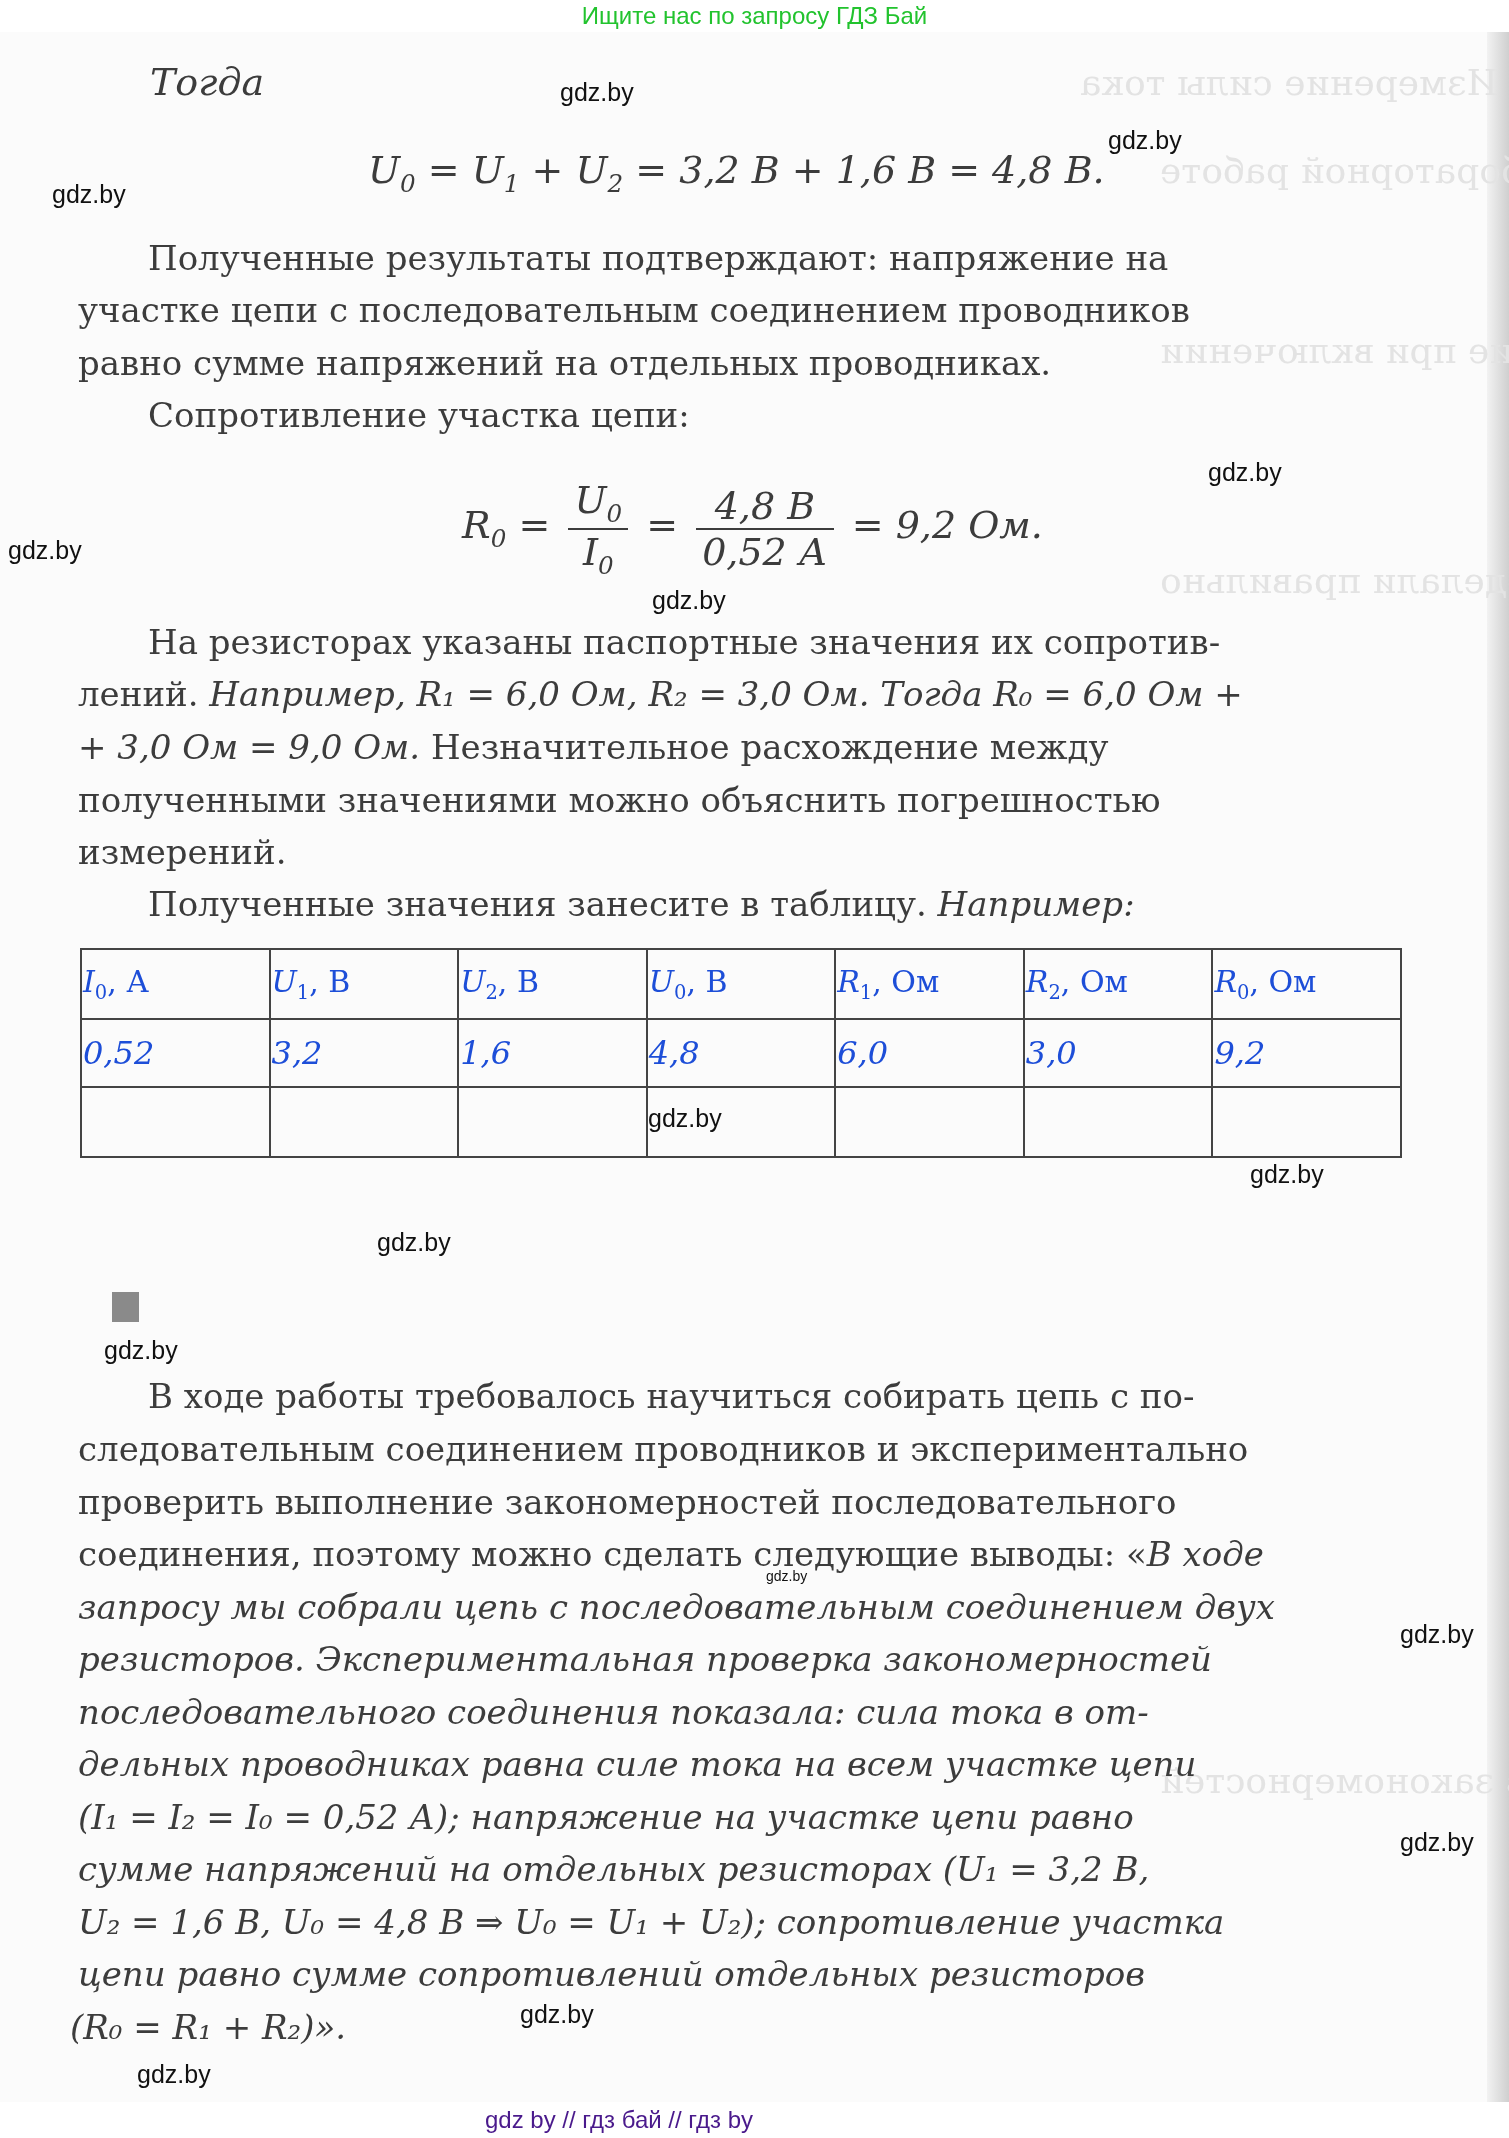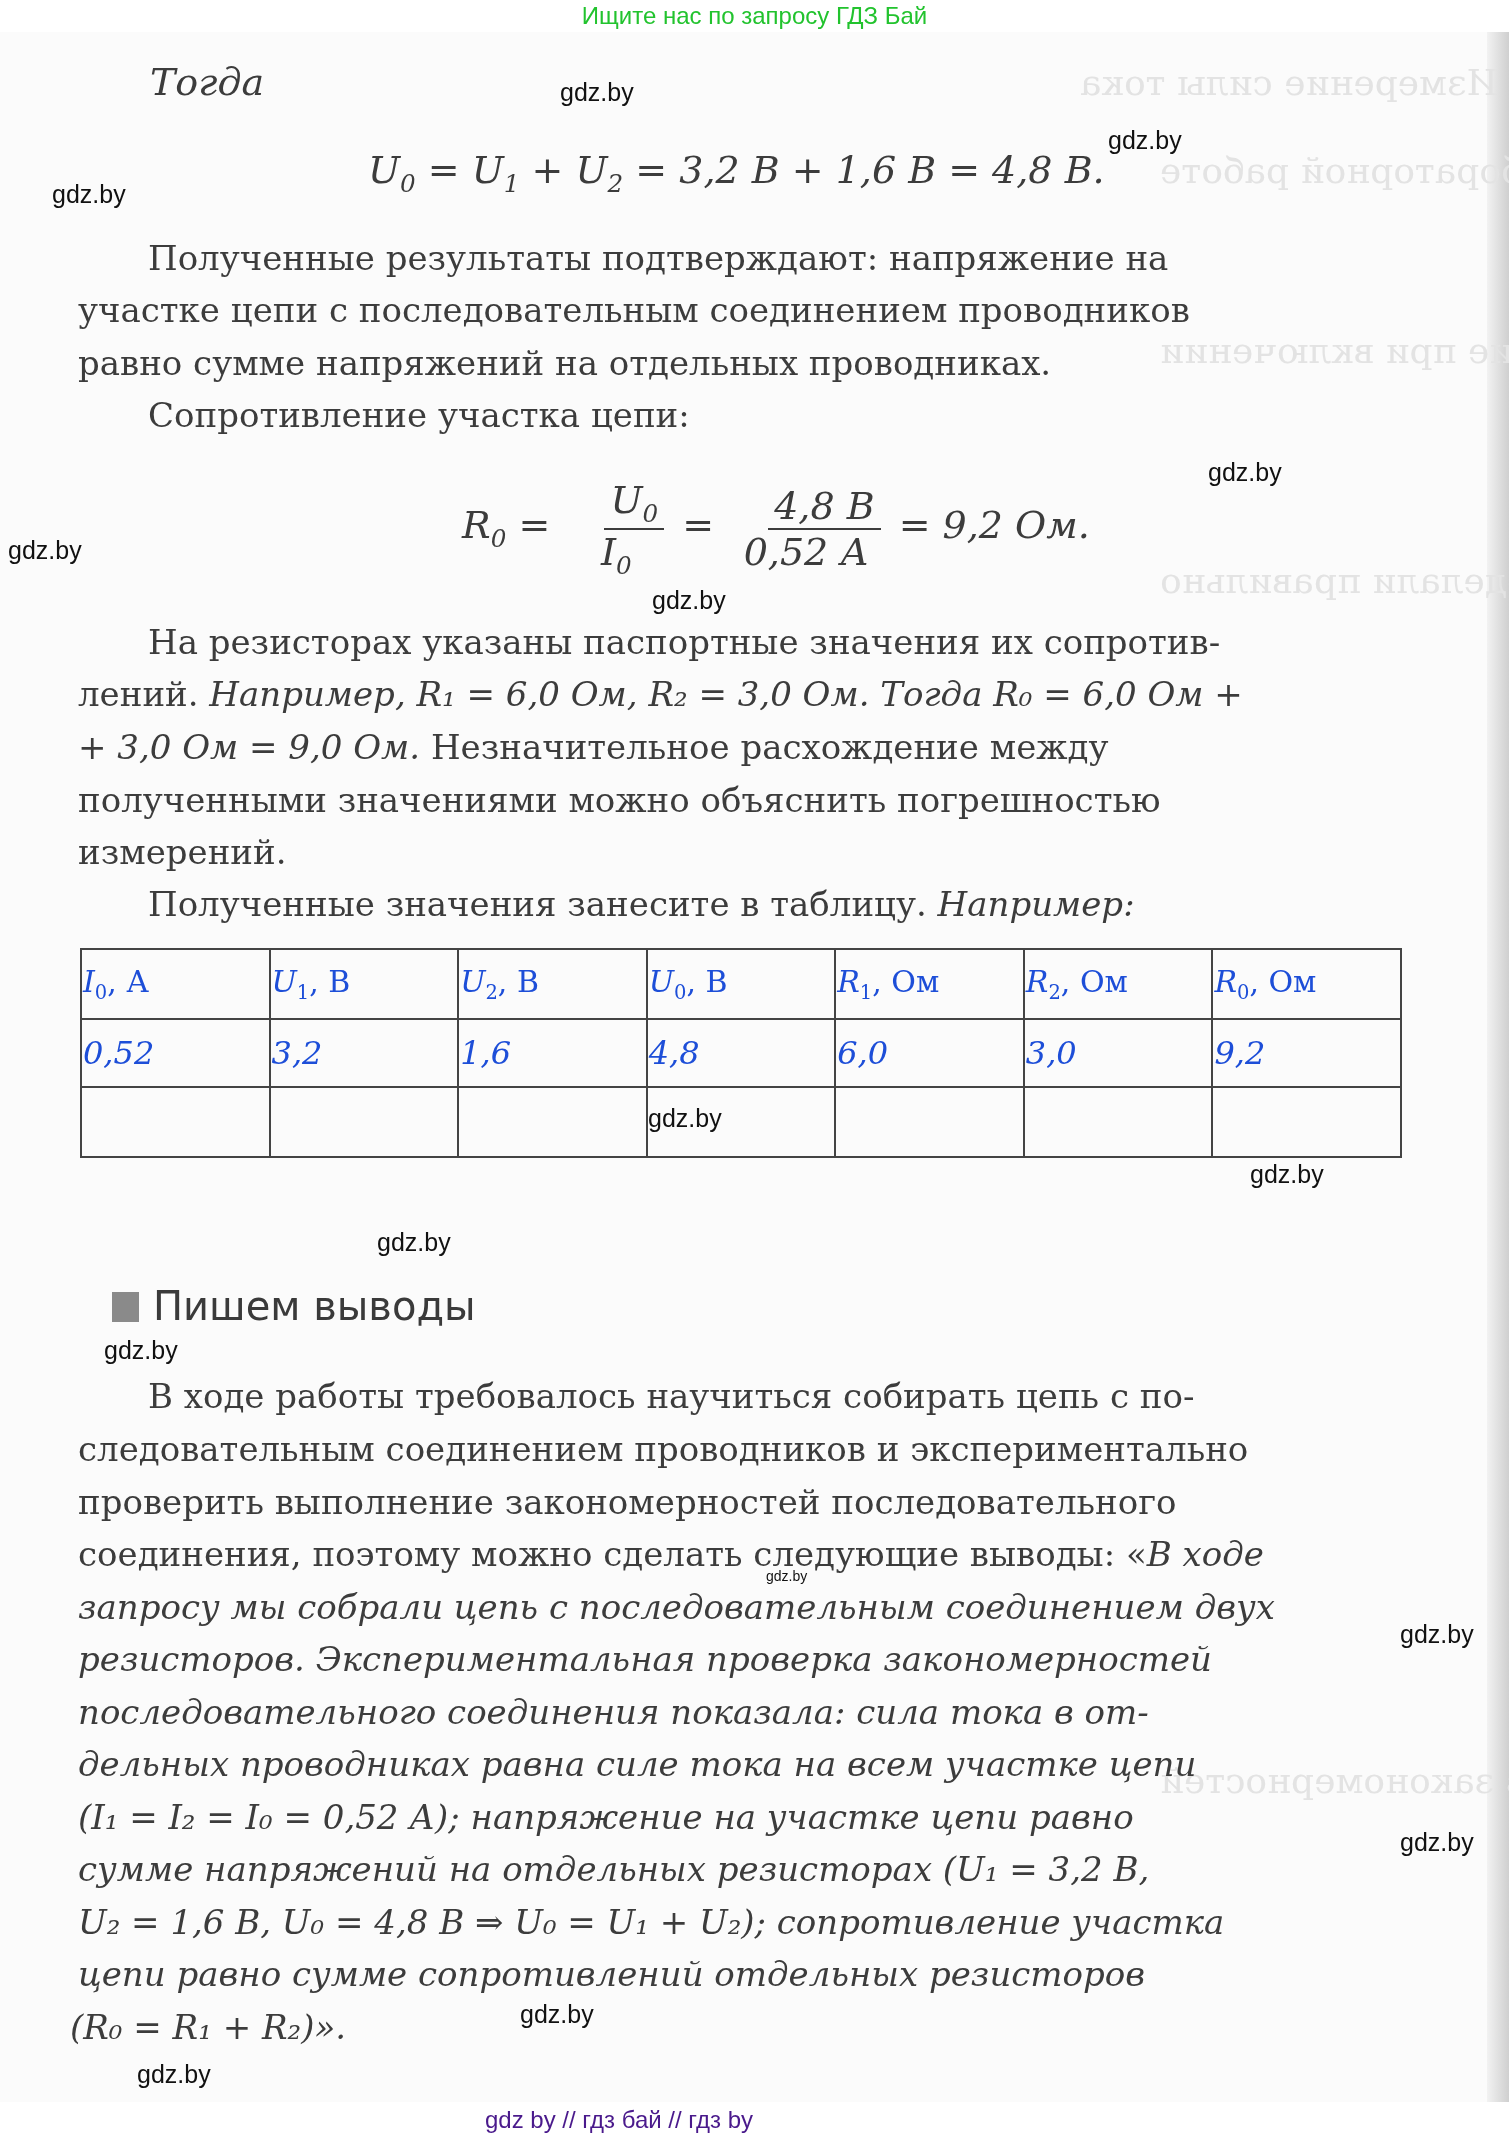--- a/index.html
+++ b/index.html
@@ -31,21 +31,21 @@
     color:#3c3c3c; font-family:"DejaVu Serif", serif; transform-origin:left top;
   }
   .it { font-style:italic; }
   .formula {
     position:absolute; font-style:italic; font-size:38px; color:#3c3c3c;
     white-space:nowrap; font-family:"DejaVu Serif", serif;
   }
   sub { font-size:0.65em; }
   .frac { display:inline-block; vertical-align:middle; text-align:center; margin:0 6px; }
   .frac span { display:block; padding:0 6px; }
-  .frac .num { border-bottom:2px solid #3c3c3c;margin-left:36px; }
+  .frac .num { border-bottom:2px solid #3c3c3c; }
   .wm {
     position:absolute; font-family:"Liberation Sans", sans-serif;
     font-size:25px; color:#111; white-space:nowrap;
   }
   .wm-small { font-size:14px; }
   .section-head {
     position:absolute; left:112px; top:1283px; font-family:"DejaVu Sans", sans-serif;
     font-size:40px; color:#3a3a3a; white-space:nowrap;
   }
   .section-head .sq {
@@ -152,21 +152,21 @@
     <td></td>
     <td></td>
     <td></td>
     <td></td>
     <td></td>
   </tr>
 </tbody>
   </table>
 
 <div class="section-head">
-  <span class="sq"></span><span>Пишем выводы</span>
+  <span class="sq"></span>
 </div>
 
 <div class="line" style="left:148px;top:1376px;">В ходе работы требовалось научиться собирать цепь с по-</div>
 <div class="line" style="left:78px;top:1429px;">следовательным соединением проводников и экспериментально</div>
 <div class="line" style="left:78px;top:1482px;">проверить выполнение закономерностей последовательного</div>
 <div class="line" style="left:78px;top:1534px;">
   <span>соединения, поэтому можно сделать следующие выводы: «</span><span class="it">В ходе</span>
 </div>
 <div class="line it" style="left:78px;top:1587px;">запросу мы собрали цепь с последовательным соединением двух</div>
 <div class="line it" style="left:78px;top:1639px;">резисторов. Экспериментальная проверка закономерностей</div>

